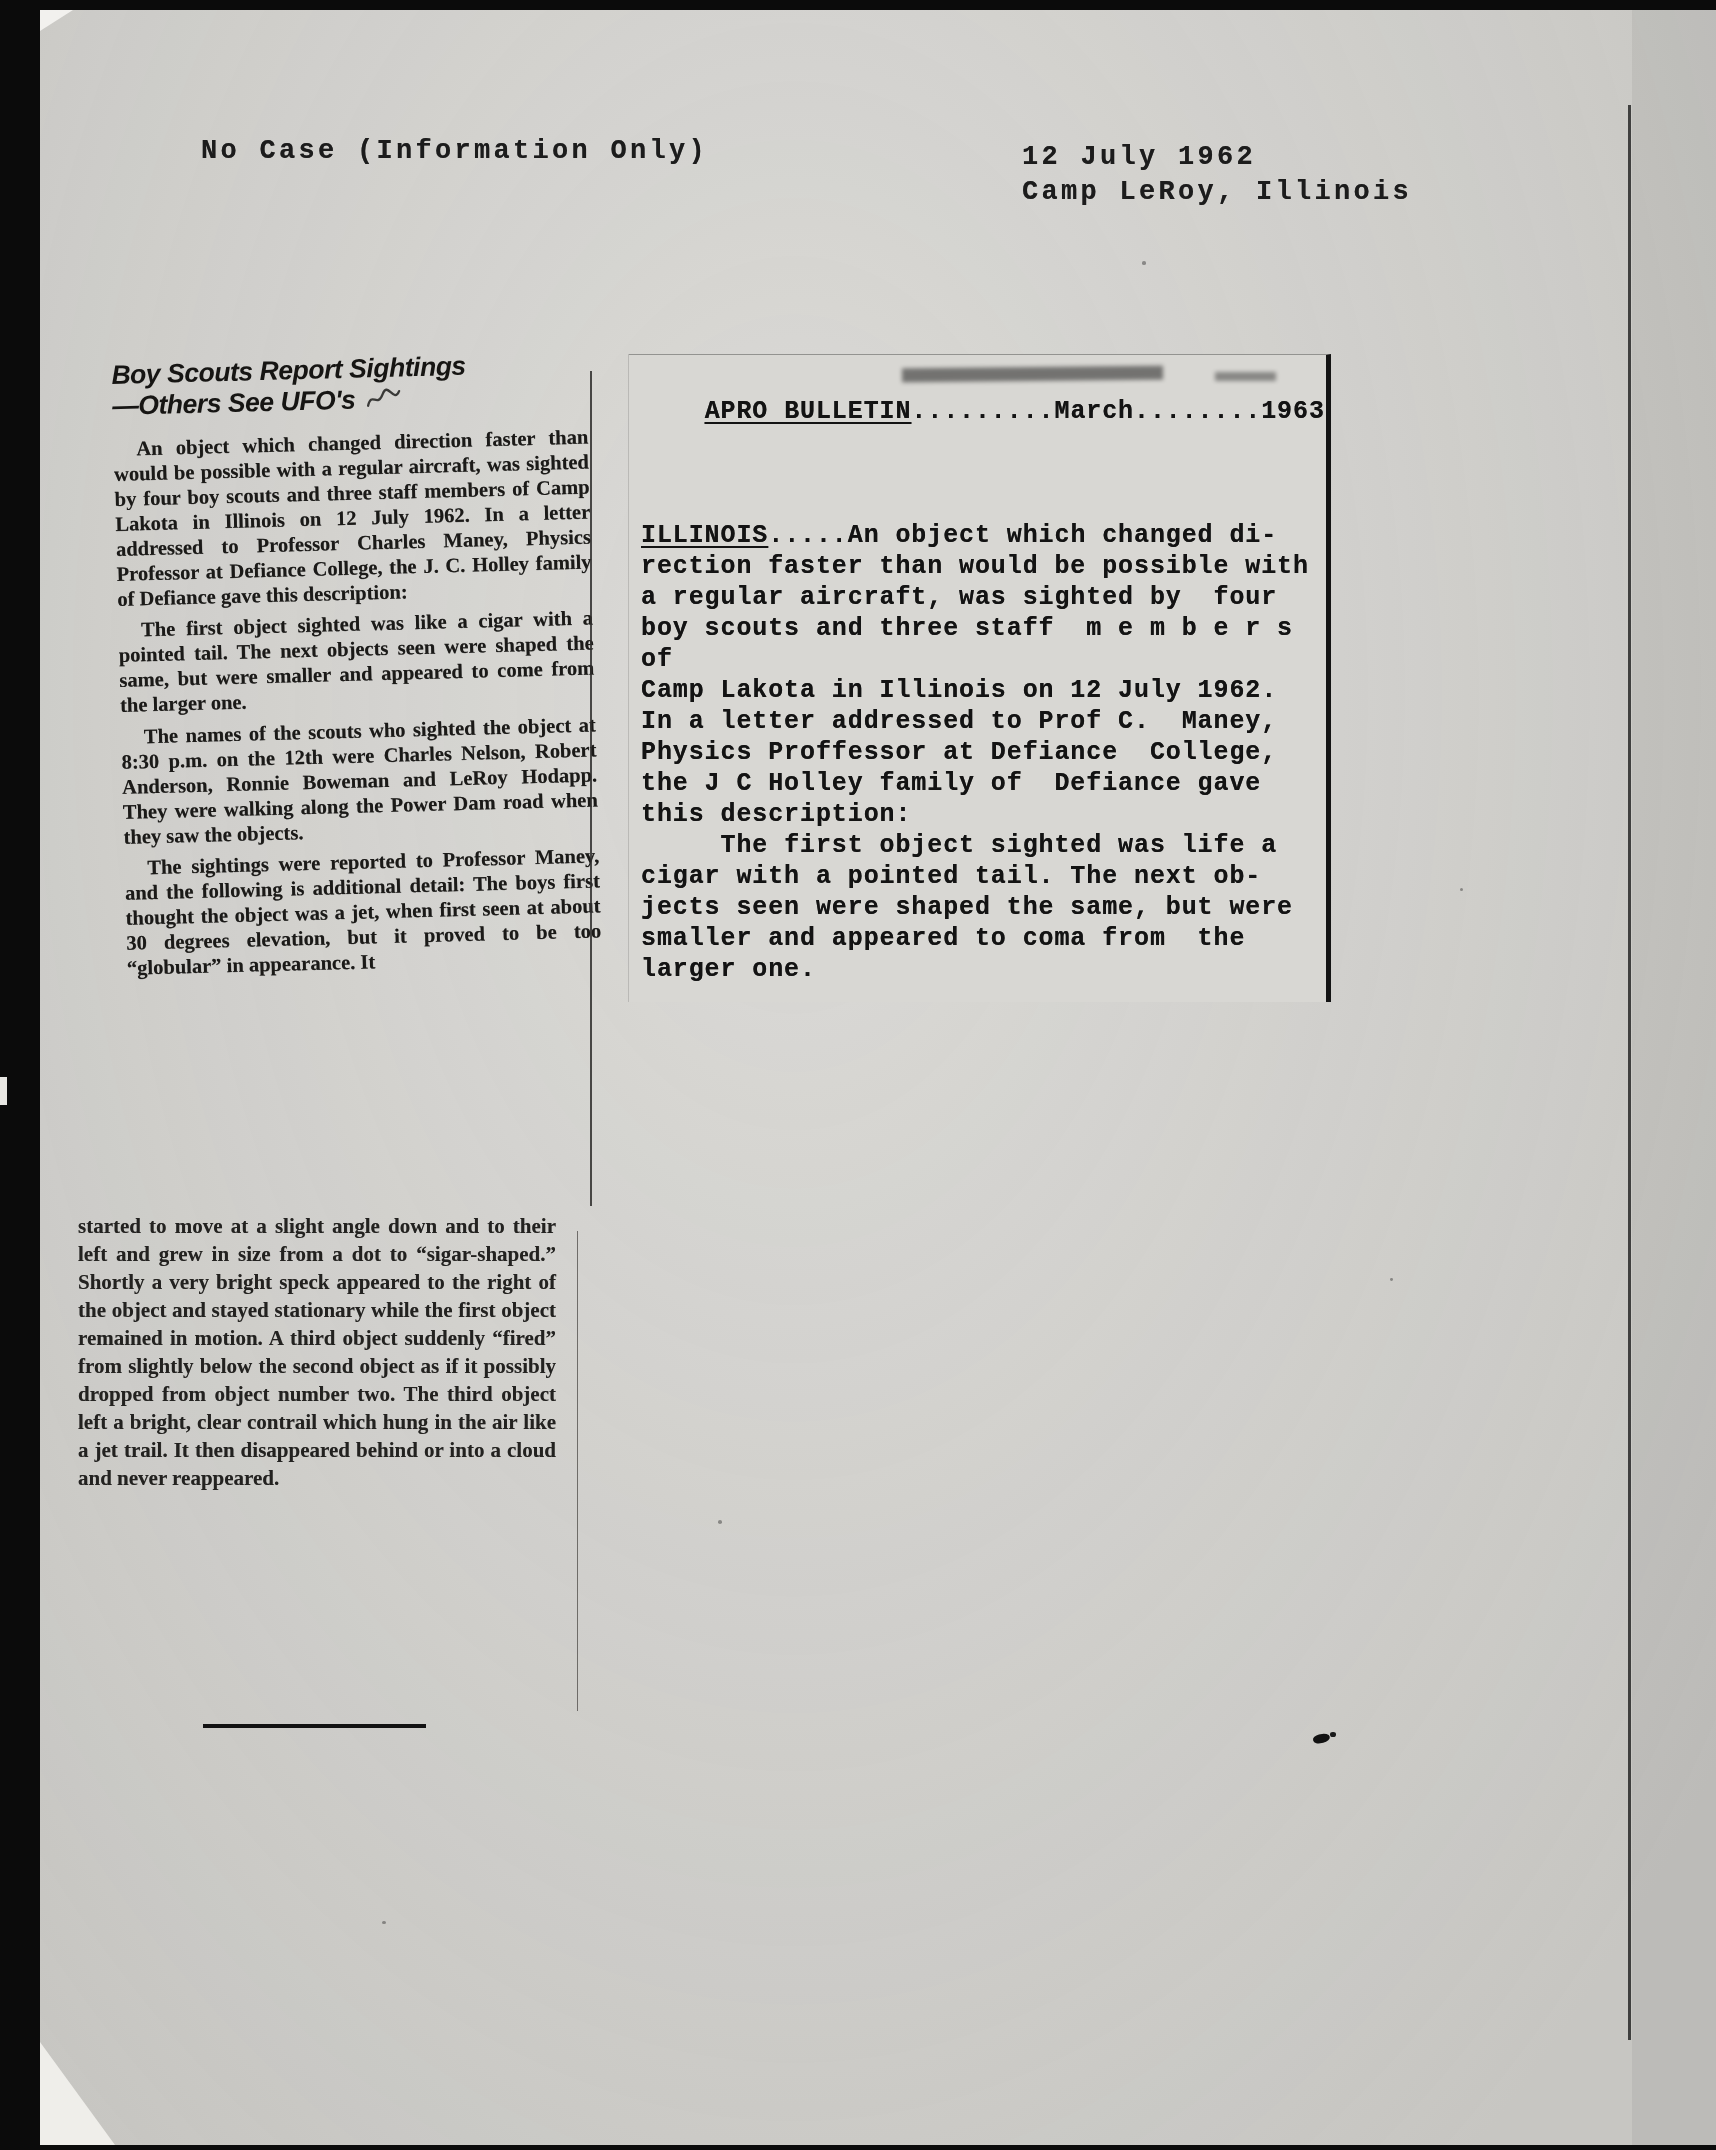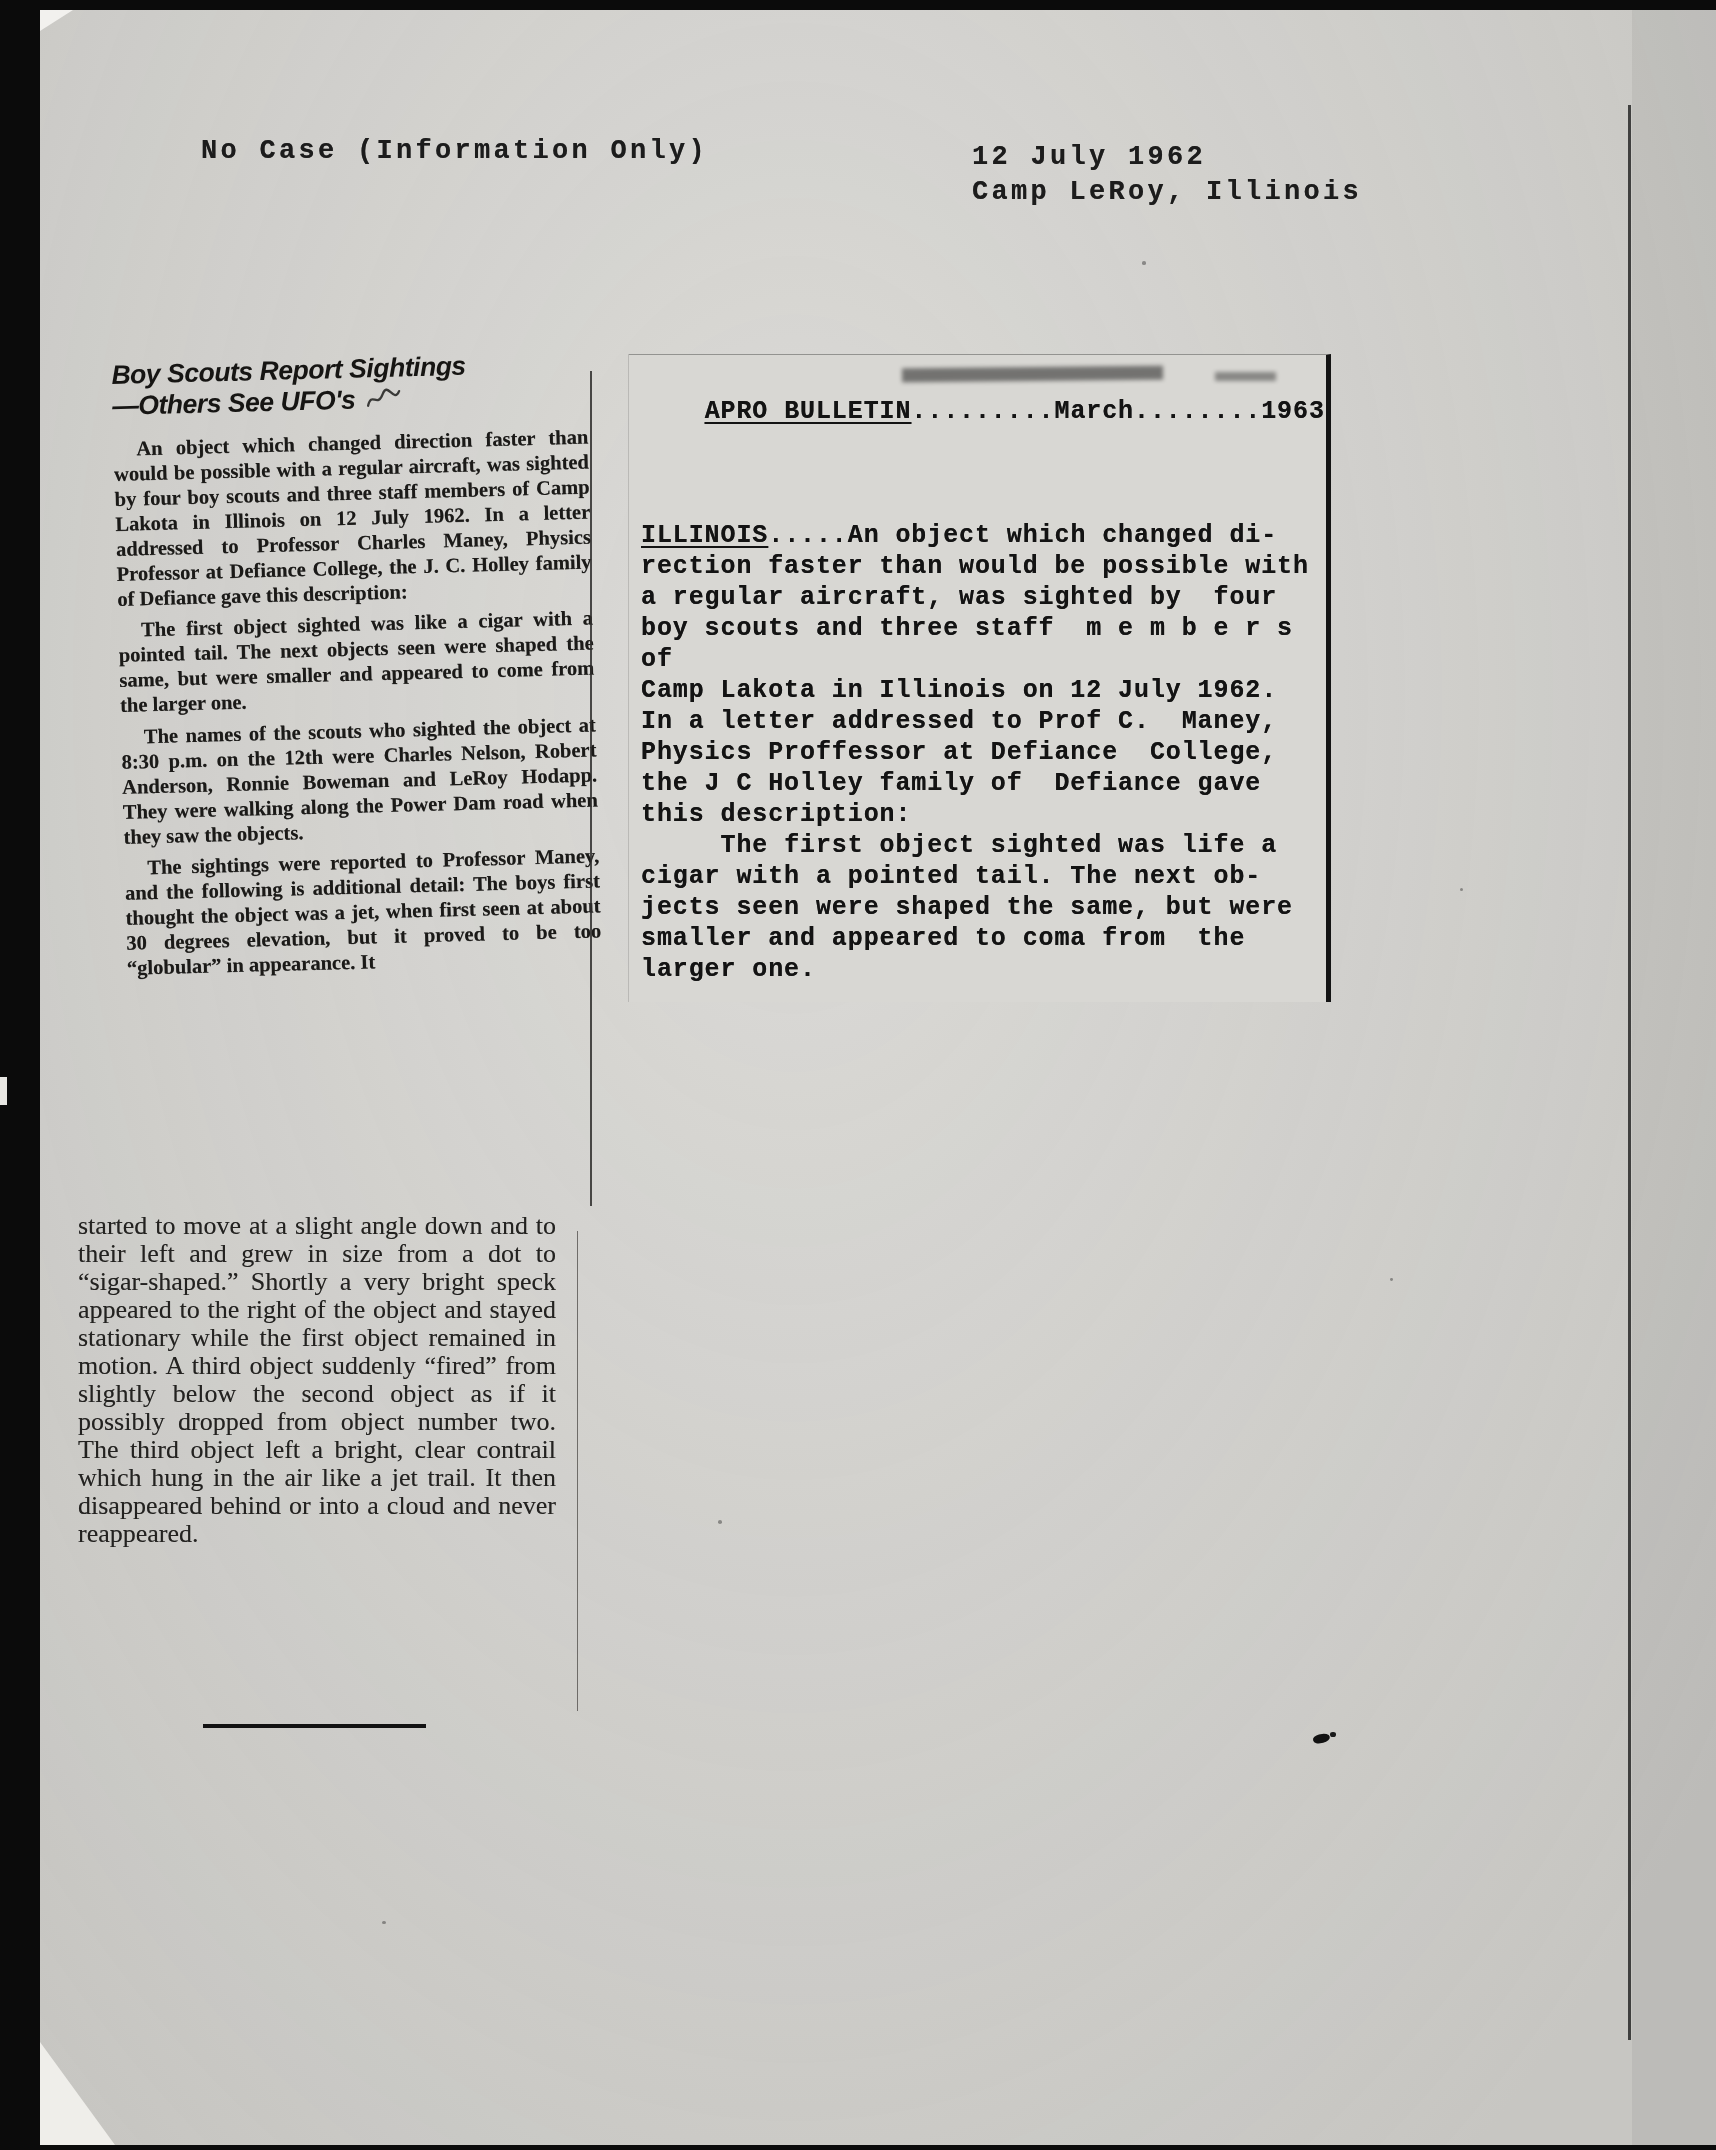--- a/index.html
+++ b/index.html
@@ -55,21 +55,21 @@
     font-weight: 700;
     color: #1c1c1c;
   }
 
   .header-left {
     position: absolute; left: 201px; top: 136px;
     font-size: 27px; letter-spacing: 3.3px;
     text-shadow: 0 0 0.5px rgba(0,0,0,.55);
   }
   .header-right {
-    position: absolute; left: 972px; top: 140px;
+    position: absolute; left: 1022px; top: 140px;
     font-size: 27px; letter-spacing: 3.3px; line-height: 35px;
     text-shadow: 0 0 0.5px rgba(0,0,0,.55);
   }
 
   
   .news-part1 {
     position: absolute; left: 111px; top: 360px;
     width: 475px;
     transform: rotate(-1.5deg);
     transform-origin: top left;
@@ -94,23 +94,23 @@
     font-weight: 700;
   }
 
   
   .news-part2 {
     position: absolute; left: 78px; top: 1212px;
     width: 478px; color: #232220;
   }
   .news-part2 p {
     margin: 0 0 7.5px 0;
-    font-size: 26px; line-height: 28px;
+    font-size: 21px; line-height: 28px;
     text-align: justify;
-    font-weight: 400;
+    font-weight: 700;
     text-shadow: 0.1px 0.1px 0.2px rgba(0,0,0,.3);
   }
   .news-part2 p.no-indent { text-indent: 0; }
   .news-part2 p.indent { text-indent: 23px; }
 
   .bottom-rule {
     position: absolute; left: 203px; top: 1724px;
     width: 223px; height: 3.7px; background: #121212;
   }
 

